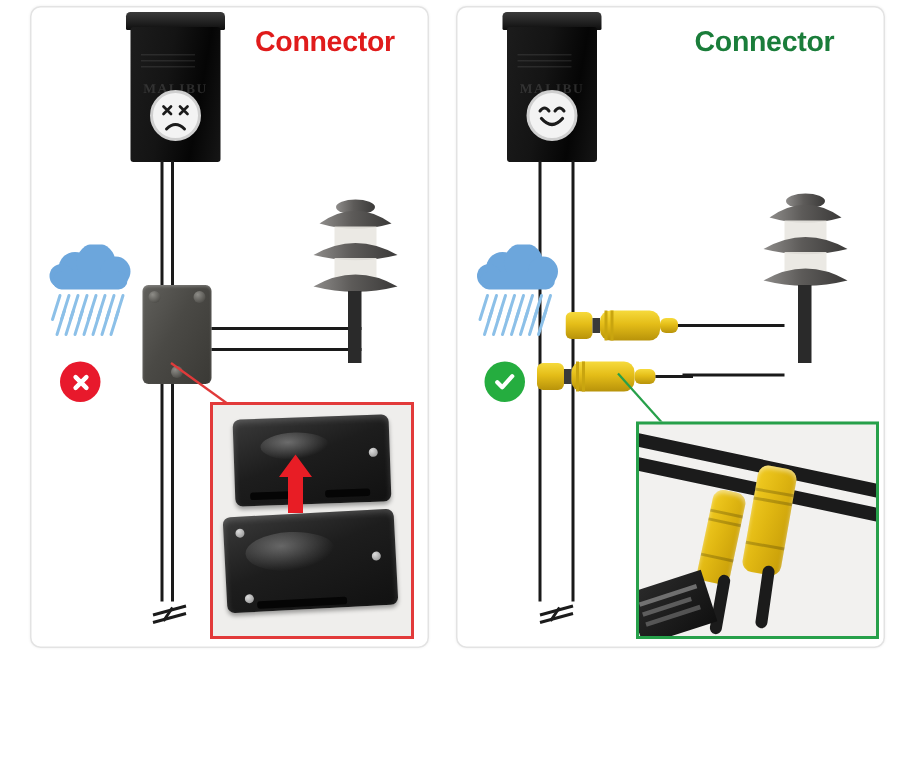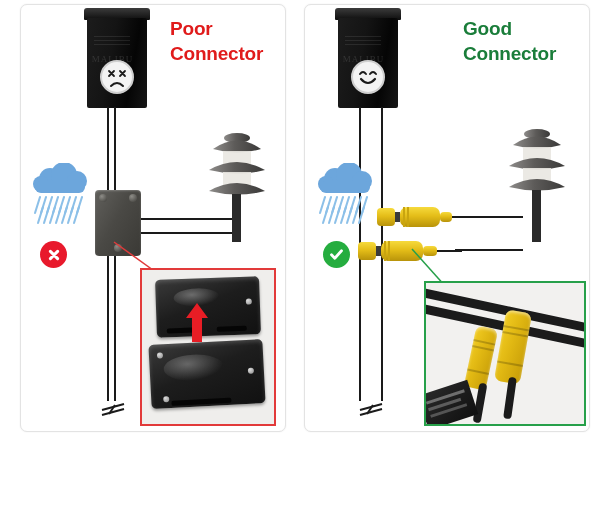--- a/index.html
+++ b/index.html
@@ -48,22 +48,23 @@
   .tf-body {
     position: absolute; left: 3px; top: 10px;
     width: calc(100% - 6px); height: calc(100% - 10px);
     background: linear-gradient(100deg,#1c1c1c 0%,#141414 40%,#050505 72%,#161616 100%);
     border-radius: 2px;
   }
   .tf-brand {
     position: absolute; left: 8%; top: 40%;
     width: 84%; height: 11px;
     color: #4a4a4a;
-    font-size: 9px; font-weight: normal;
+    font-size: 9px; font-weight: bold;
     letter-spacing: 1px;
+    text-align: center;
     font-family: "Liberation Serif", serif;
     opacity: .55;
   }
   .tf-vent {
     position: absolute;
     border-top: 1px solid rgba(255,255,255,0.09);
     left: 12%; width: 60%;
   }
   .face {
     position: absolute;
@@ -158,21 +159,20 @@
   .leader { position: absolute; }
 </style>
 </head>
 <body>
 
 <div id="root">
 
   <div class="panel" id="panel-poor"></div>
 
   <div class="panel-title" id="title-poor">
-    <div>Poor</div>
     <div>Connector</div>
   </div>
 
   <div class="transformer" style="left:84px;top:8px;width:66px;height:100px;">
     <div class="tf-cap"></div>
     <div class="tf-body">
       <div class="tf-vent" style="top:18px;"></div>
       <div class="tf-vent" style="top:22px;"></div>
       <div class="tf-vent" style="top:26px;"></div>
       <div class="tf-brand">MALIBU</div>
@@ -284,21 +284,20 @@
       <div class="blk-screw" style="left:8px;top:8px;"></div>
       <div class="blk-screw" style="right:10px;top:28px;"></div>
       <div class="blk-screw" style="left:12px;bottom:6px;"></div>
       <div style="position:absolute;left:20px;bottom:2px;width:60px;height:5px;background:#050505;border-radius:2px;"></div>
     </div>
   </div>
 
   <div class="panel" id="panel-good"></div>
 
   <div class="panel-title" id="title-good">
-    <div>Good</div>
     <div>Connector</div>
   </div>
 
   <div class="transformer" style="left:335px;top:8px;width:66px;height:100px;">
     <div class="tf-cap"></div>
     <div class="tf-body">
       <div class="tf-vent" style="top:18px;"></div>
       <div class="tf-vent" style="top:22px;"></div>
       <div class="tf-vent" style="top:26px;"></div>
       <div class="tf-brand">MALIBU</div>

